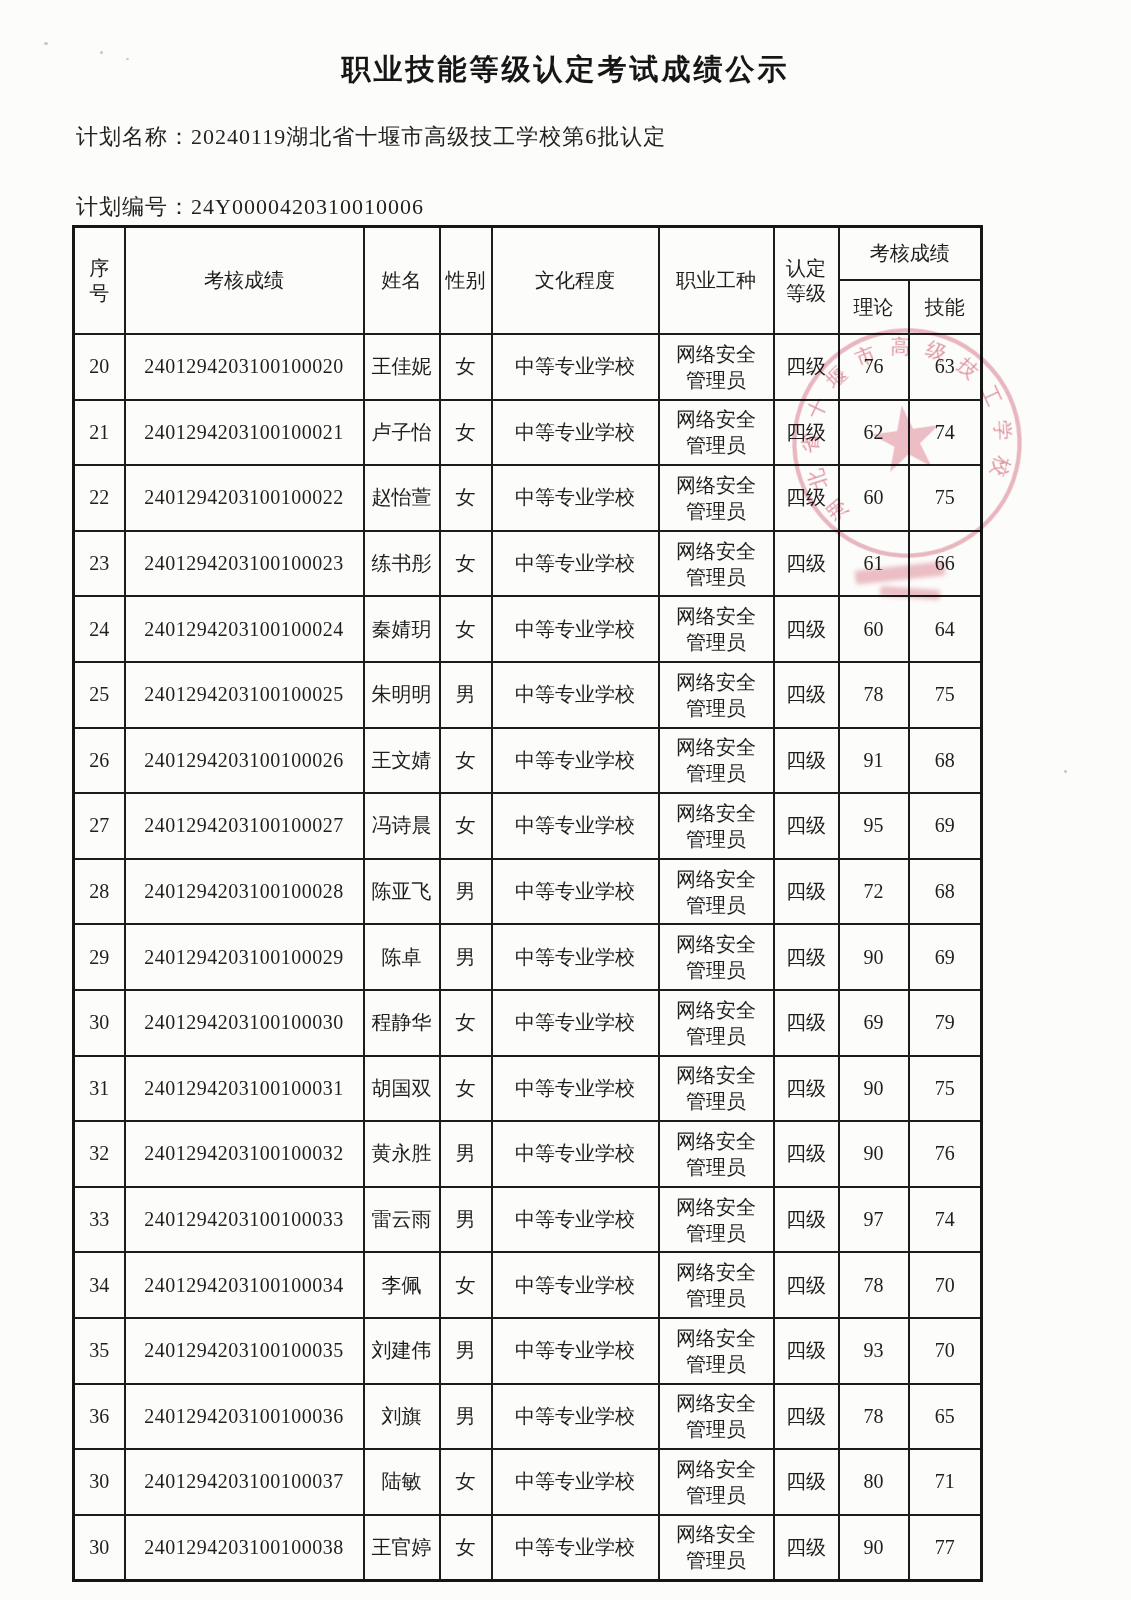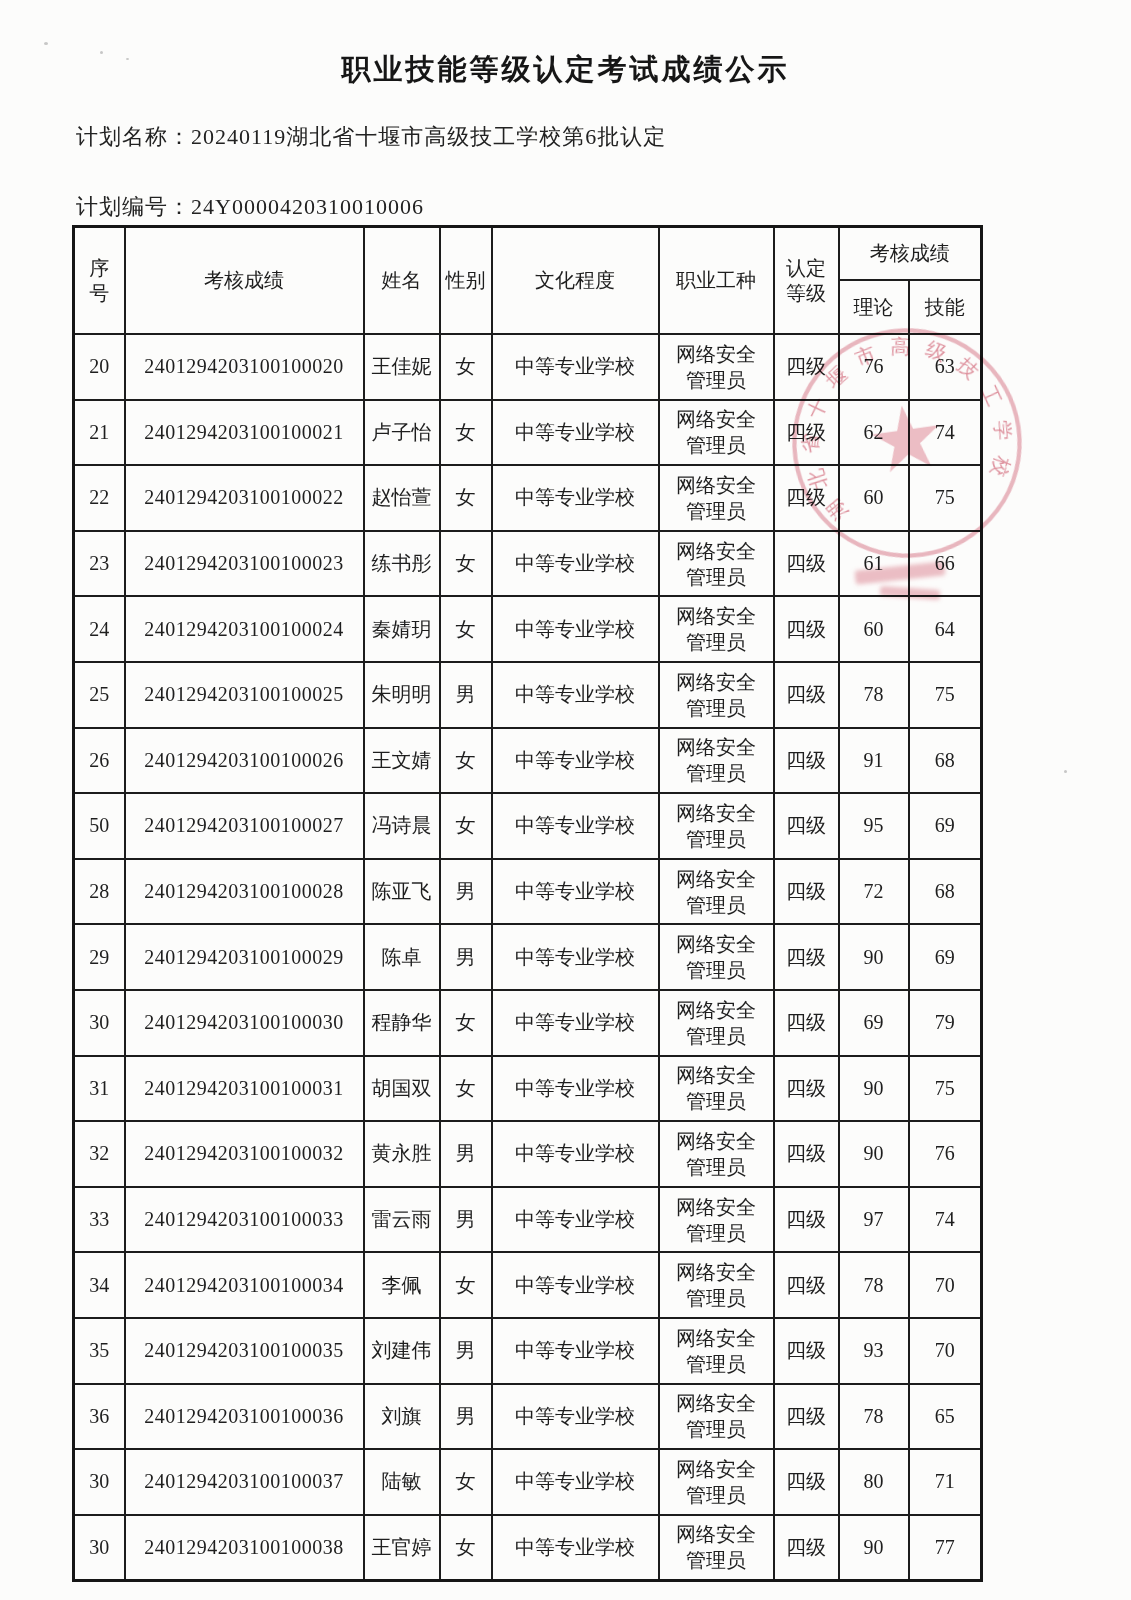--- a/index.html
+++ b/index.html
@@ -198,21 +198,21 @@
     <td data-field="gender">女</td>
     <td data-field="education">中等专业学校</td>
     <td data-field="occupation">网络安全
 管理员</td>
     <td data-field="level">四级</td>
     <td data-field="theory">91</td>
     <td data-field="skill">68</td>
   </tr>
 
   <tr>
-    <td data-field="index">50</td>
+    <td data-field="index">27</td>
     <td data-field="admission_no">2401294203100100027</td>
     <td data-field="name">冯诗晨</td>
     <td data-field="gender">女</td>
     <td data-field="education">中等专业学校</td>
     <td data-field="occupation">网络安全
 管理员</td>
     <td data-field="level">四级</td>
     <td data-field="theory">95</td>
     <td data-field="skill">69</td>
   </tr>

